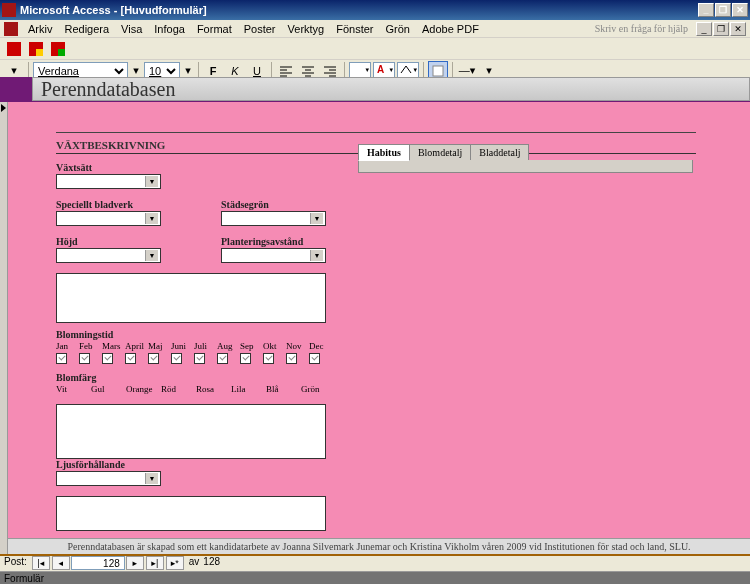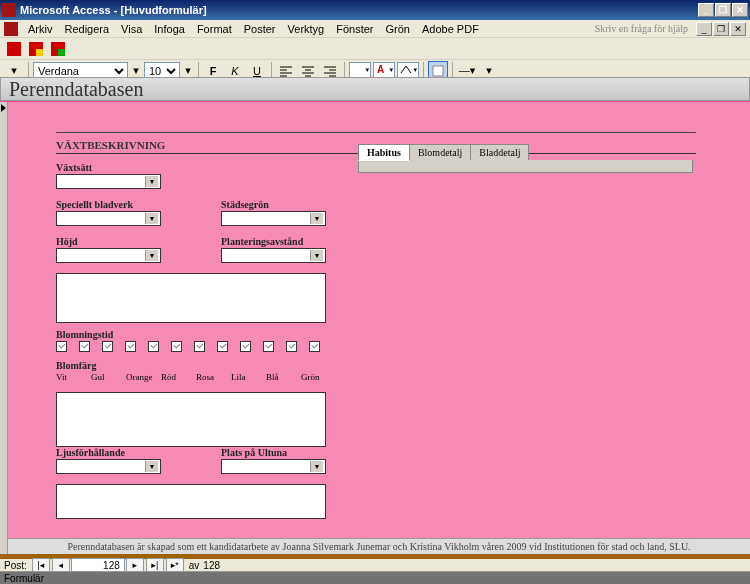--- a/index.html
+++ b/index.html
@@ -9,26 +9,26 @@
 .titlebar .title { flex: 1; }
 .winbtns { display: flex; gap: 1px; }
 .winbtn { width: 16px; height: 14px; background: #d4d0c8; border: 1px solid #fff; border-right-color:#808080; border-bottom-color:#808080; text-align: center; line-height: 12px; font-size: 9px; cursor: pointer; font-family: Arial; }
 .menubar { background: #ece9d8; height: 18px; display: flex; align-items: center; padding: 0 4px; font-size: 11px; gap: 0; border-bottom: 1px solid #d4d0c8; }
 .menubar .item { padding: 1px 6px; cursor: pointer; }
 .menubar .help { margin-left: auto; font-size:10px; color:#888; padding-right:4px;font-family:Liberation Serif, serif; }
 .docbtns { display:flex; gap:1px; margin-left:4px; }
 .toolbar { background: #ece9d8; height: 22px; display: flex; align-items: center; padding: 0 4px; gap: 2px; border-bottom: 1px solid #d4d0c8; }
 .tbtn { width: 20px; height: 20px; display:flex;align-items:center;justify-content:center; cursor:pointer; border:1px solid transparent; }
 .tsep { width:1px; height:18px; background:#aca899; margin:0 2px; }
-.fontsel { height:18px; font-size:11px; border:1px solid #7f9db9; background:#fff; }
+.fontsel { height:18px; font-size:11px; border:1px solid #7f9db9; background:#fff;text-decoration:underline; }
 .fontname { width:95px; }
 .fontsize { width:36px; }
 .colorbox { width:22px;height:18px;border:1px solid #7f9db9;background:#fff;display:inline-block; cursor:pointer; position:relative;}
 .colorbox::after{content:"▾";font-size:7px;position:absolute;right:1px;top:3px;}
-.formarea { position:absolute; top:77px; left:0; right:0; bottom:30px; background:#ec4899; overflow:hidden; }
+.formarea { position:absolute; top:77px; left:0; right:0; bottom:30px; background:#701a75; overflow:hidden;padding-left:32px; }
 .formhdr { background: linear-gradient(#e0e0e0,#c8c8c8); border:1px solid #999; height:24px; display:flex; align-items:center; padding:0 8px; font-family:Verdana; font-size:20px; color:#333; font-weight:normal; }
 .ruler { width:8px; background:#d4d0c8; border-right:1px solid #999; position:absolute; top:25px; bottom:0; left:0;}
 .ruler .mark { width:0;height:0;border-top:4px solid transparent;border-bottom:4px solid transparent;border-left:5px solid #000;margin-top:2px;margin-left:1px;}
 .pinkform { position:absolute; left:8px; right:0; top:25px; bottom:0; background:#f58bb4; overflow:auto; padding: 30px 0 0 48px; }
 .section-title { font-family:Verdana; font-size:11px; font-weight:bold; color:#333; border-bottom:1px solid #333; padding-bottom:2px; margin-bottom:8px; width:640px; }
 .toprule { border-top:1px solid #444; width:640px; margin-bottom:6px;}
 .fieldrow { display:flex; gap:60px; margin-bottom:10px; }
 .field { display:flex; flex-direction:column; }
 .flabel { font-family:Verdana; font-size:10px; font-weight:bold; color:#222; margin-bottom:1px;}
 .combo { width:105px; height:15px; background:#fff; border:1px solid #333; font-size:10px; position:relative; cursor:pointer;}
@@ -42,21 +42,21 @@
 .chk { width:23px; }
 .chk .box { width:11px;height:11px;border:1px solid #333; background:#fff; cursor:pointer; position:relative;}
 .chk .box::after{content:"";position:absolute;left:2px;top:1px;width:5px;height:3px;border-left:1px solid #888;border-bottom:1px solid #888;transform:rotate(-45deg);}
 .colorcell { width:35px; font-size:9px; font-family:Verdana;}
 .colorchk { width:35px; }
 .tabs { position:absolute; left:358px; top:67px; display:flex; }
 .tab { border:1px solid #888; background:#d4d0c8; padding:2px 8px; font-size:10px; font-family:Verdana; cursor:pointer; margin-right:-1px; }
 .tab.active { background:#fff; font-weight:bold; border-bottom:1px solid #fff; z-index:2;}
 .tabbody { position:absolute; left:358px; top:83px; width:335px; height:13px; background:#d4d0c8; border:1px solid #888; border-top:none;}
 .footer { position:absolute; left:8px; right:0; bottom:0; height:16px; background:#ddd; font-size:10px; font-family:Verdana; text-align:center; line-height:16px; color:#444; border-top:1px solid #999;}
-.navbar { position:absolute; bottom:13px; left:0; right:0; height:17px; background:#ece9d8; display:flex; align-items:center; font-size:10px; padding:0 4px; border-top:5px solid #a16207;}
+.navbar { position:absolute; bottom:13px; left:0; right:0; height:17px; background:#ece9d8; display:flex; font-size:10px; padding:0 4px; border-top:2px solid #a16207;}
 .navbar .lbl { margin-right:4px;}
 .navbtn { width:18px;height:14px;border:1px solid #999;background:#f5f5f5;text-align:center;line-height:12px;font-size:9px;cursor:pointer;margin:0 1px;font-family:Arial;}
 .navinput { width:54px;height:14px;border:1px solid #7f9db9;text-align:right;font-size:10px;padding:0 4px;}
 .statusbar { position:absolute; bottom:0; left:0; right:0; height:13px; background:#737373; font-size:10px; padding:0 4px; border-top:1px solid #999; line-height:13px;}
 svg { display:block; }
 </style>
 </head>
 <body>
 
 <div class="titlebar">
@@ -281,20 +281,34 @@
         </div>
       <div class="field">
           <div class="flabel">Planteringsavstånd</div>
           <div class="combo"></div>
         </div>
     </div>
 
     <div class="textbox"></div>
 
     <div class="flabel" style="margin-top:6px">Blomningstid</div>
+    <div class="monthrow">
+      <div class="monthcell">Jan</div>
+      <div class="monthcell">Feb</div>
+      <div class="monthcell">Mars</div>
+      <div class="monthcell">April</div>
+      <div class="monthcell">Maj</div>
+      <div class="monthcell">Juni</div>
+      <div class="monthcell">Juli</div>
+      <div class="monthcell">Aug</div>
+      <div class="monthcell">Sep</div>
+      <div class="monthcell">Okt</div>
+      <div class="monthcell">Nov</div>
+      <div class="monthcell">Dec</div>
+    </div>
     <div class="chkrow">
       <div class="chk">
           <div class="box"></div>
         </div>
       <div class="chk">
           <div class="box"></div>
         </div>
       <div class="chk">
           <div class="box"></div>
         </div>
@@ -365,24 +379,20 @@
         </div>
     </div>
 
     <div class="textbox tall"></div>
 
     <div class="fieldrow">
       <div class="field">
           <div class="flabel">Ljusförhållande</div>
           <div class="combo"></div>
         </div>
-      <div class="field">
-          <div class="flabel">Plats på Ultuna</div>
-          <div class="combo"></div>
-        </div>
     </div>
     <div class="textbox short" style="margin-bottom:20px"></div>
   </div>
 
   <div class="tabs">
     <div class="tab active">Habitus</div>
     <div class="tab">Blomdetalj</div>
     <div class="tab">Bladdetalj</div>
   </div>
   <div class="tabbody"></div>

